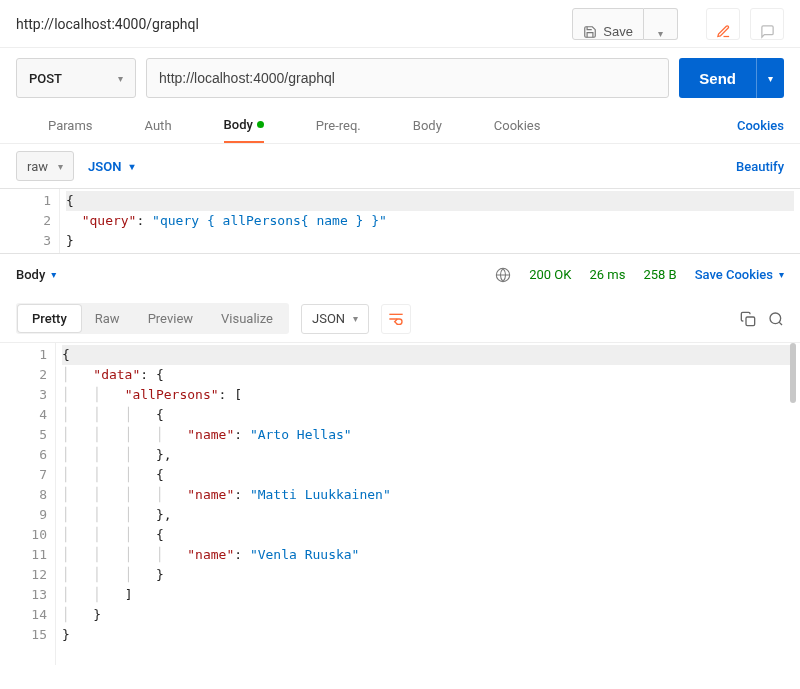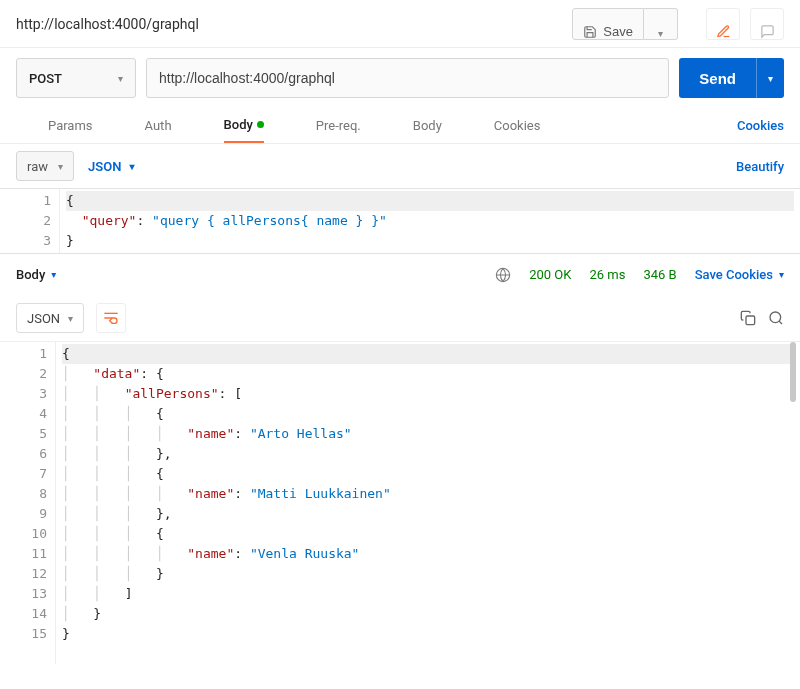--- a/index.html
+++ b/index.html
@@ -271,28 +271,34 @@
     <span>Body</span>
     <span class="chev" style="color:#0265d2">▾</span>
   </div>
   <div class="spacer"></div>
   <svg width="16" height="16" viewBox="0 0 24 24" fill="none" stroke="#777" stroke-width="1.6">
       <circle cx="12" cy="12" r="10"></circle>
       <path d="M2 12h20M12 2a15 15 0 0 1 0 20M12 2a15 15 0 0 0 0 20"></path>
     </svg>
   <span><span class="status-ok">200</span> <span class="status-ok">OK</span></span>
   <span class="meta">26 ms</span>
-  <span class="meta">346 B</span>
+  <span class="meta">258 B</span>
   <div class="link" style="display:flex;align-items:center;gap:6px;">
     <span>Save Cookies</span>
     <span class="chev" style="color:#0265d2">▾</span>
   </div>
 </div>
 
 <div class="resp-tabs">
+  <div class="resp-tabgroup">
+    <div class="resp-tab active">Pretty</div>
+    <div class="resp-tab">Raw</div>
+    <div class="resp-tab">Preview</div>
+    <div class="resp-tab">Visualize</div>
+  </div>
   <div class="fmt-select">
     <span>JSON</span>
     <span class="chev">▾</span>
   </div>
   <div class="wrap-btn">
     <svg width="16" height="14" viewBox="0 0 24 20" fill="none" stroke="#ff6c37" stroke-width="2">
         <line x1="2" y1="3" x2="22" y2="3"></line>
         <path d="M2 10h15a4 4 0 0 1 0 8h-4"></path>
         <polyline points="10 14 6 18 10 22" transform="translate(4 -4)"></polyline>
       </svg>

